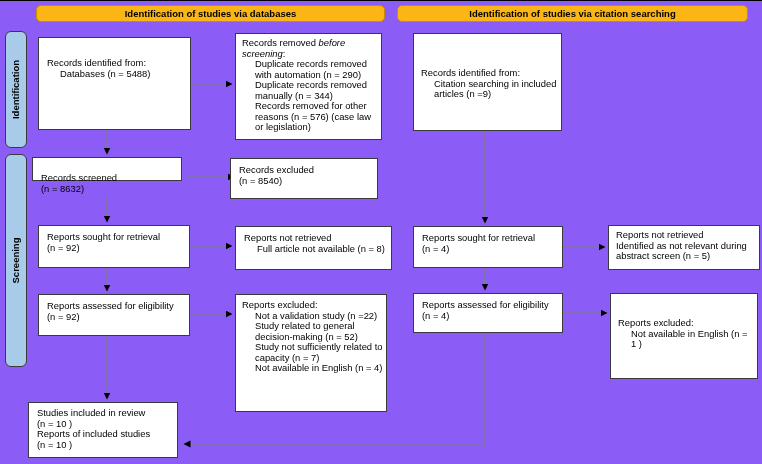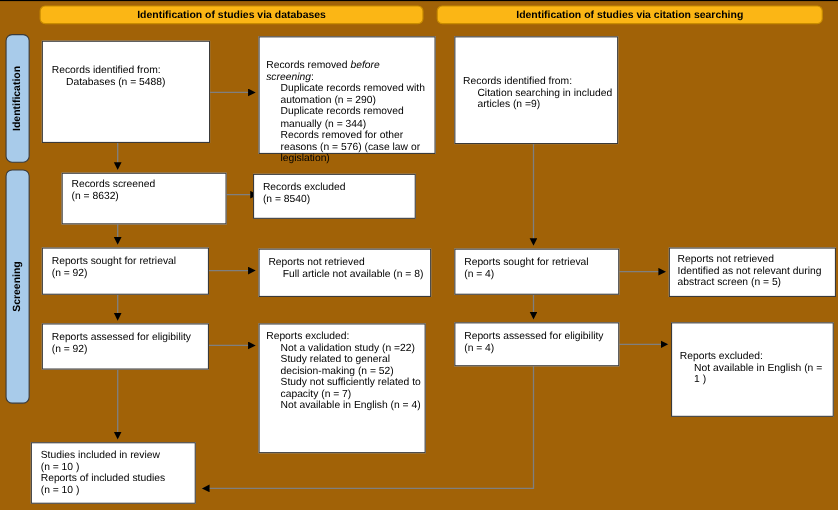--- a/index.html
+++ b/index.html
@@ -1,17 +1,17 @@
 <!DOCTYPE html>
 <html style="--header-bg: #FBB615; --header-border: #C98C00; --sidebar-bg: #A8CBEA; --sidebar-border: #3A3A3A; --box-border: #3A3A3A; --connector: #7F7F7F; --arrowhead: #000000;"><head>
 <meta charset="utf-8">
 <style>
   html,body{margin:0;padding:0;background:#fff;}
   #figure{
-    position:relative;width:762px;height:464px;background:#a16207;overflow:hidden;
+    position:relative;width:762px;height:464px;background:#8b5cf6;overflow:hidden;
     font-family:"Liberation Sans",sans-serif;color:#000;
   }
   .toprule{position:absolute;left:0;top:0;width:762px;border-top:1.5px solid #000;}
   .hdr{
     position:absolute;height:17px;border-radius:5px;
     background:var(--header-bg,#FBB615);border:1px solid var(--header-border,#C98C00);
     display:flex;align-items:center;justify-content:center;
     font-size:9.5px;font-weight:bold;box-sizing:border-box;
   }
   .side{
@@ -69,29 +69,29 @@
     <line x1="563" y1="247" x2="605" y2="247" marker-end="url(#ah)"></line>
     <line x1="563" y1="313" x2="607" y2="313" marker-end="url(#ah)"></line>
     <path d="M485,333 L485,444 L184,444" marker-end="url(#ah)"></path>
   </svg>
 
   <div class="box" style="left:38px;top:37px;width:153px;height:93px;padding:20px 6px 0 8px;">
     <div class="bl">Records identified from:</div>
     <div class="bl ind">Databases (n = 5488)</div>
   </div>
 
-  <div class="box" style="left:235px;top:33px;width:161px;height:107px;padding:20px 3px 0 6px;">
+  <div class="box" style="left:235px;top:33px;width:147px;height:107px;padding:4px 3px 0 6px;">
     <div class="bl"><span>Records removed </span><i>before</i></div>
     <div class="bl"><i>screening</i><span>:</span></div>
     <div class="bl ind">Duplicate records removed with automation (n = 290)</div>
     <div class="bl ind">Duplicate records removed manually (n = 344)</div>
     <div class="bl ind">Records removed for other reasons (n = 576) (case law or legislation)</div>
   </div>
 
-  <div class="box" style="left:56px;top:157px;width:150px;height:47px;padding:4px 4px 0 8px;">
+  <div class="box" style="left:32px;top:157px;width:150px;height:24px;padding:15px 4px 0 8px;">
     <div class="bl">Records screened</div>
     <div class="bl">(n = 8632)</div>
   </div>
 
   <div class="box" style="left:230px;top:158px;width:148px;height:41px;padding:6px 4px 0 8px;">
     <div class="bl">Records excluded</div>
     <div class="bl">(n = 8540)</div>
   </div>
 
   <div class="box" style="left:38px;top:225px;width:152px;height:43px;padding:6px 4px 0 8px;">

